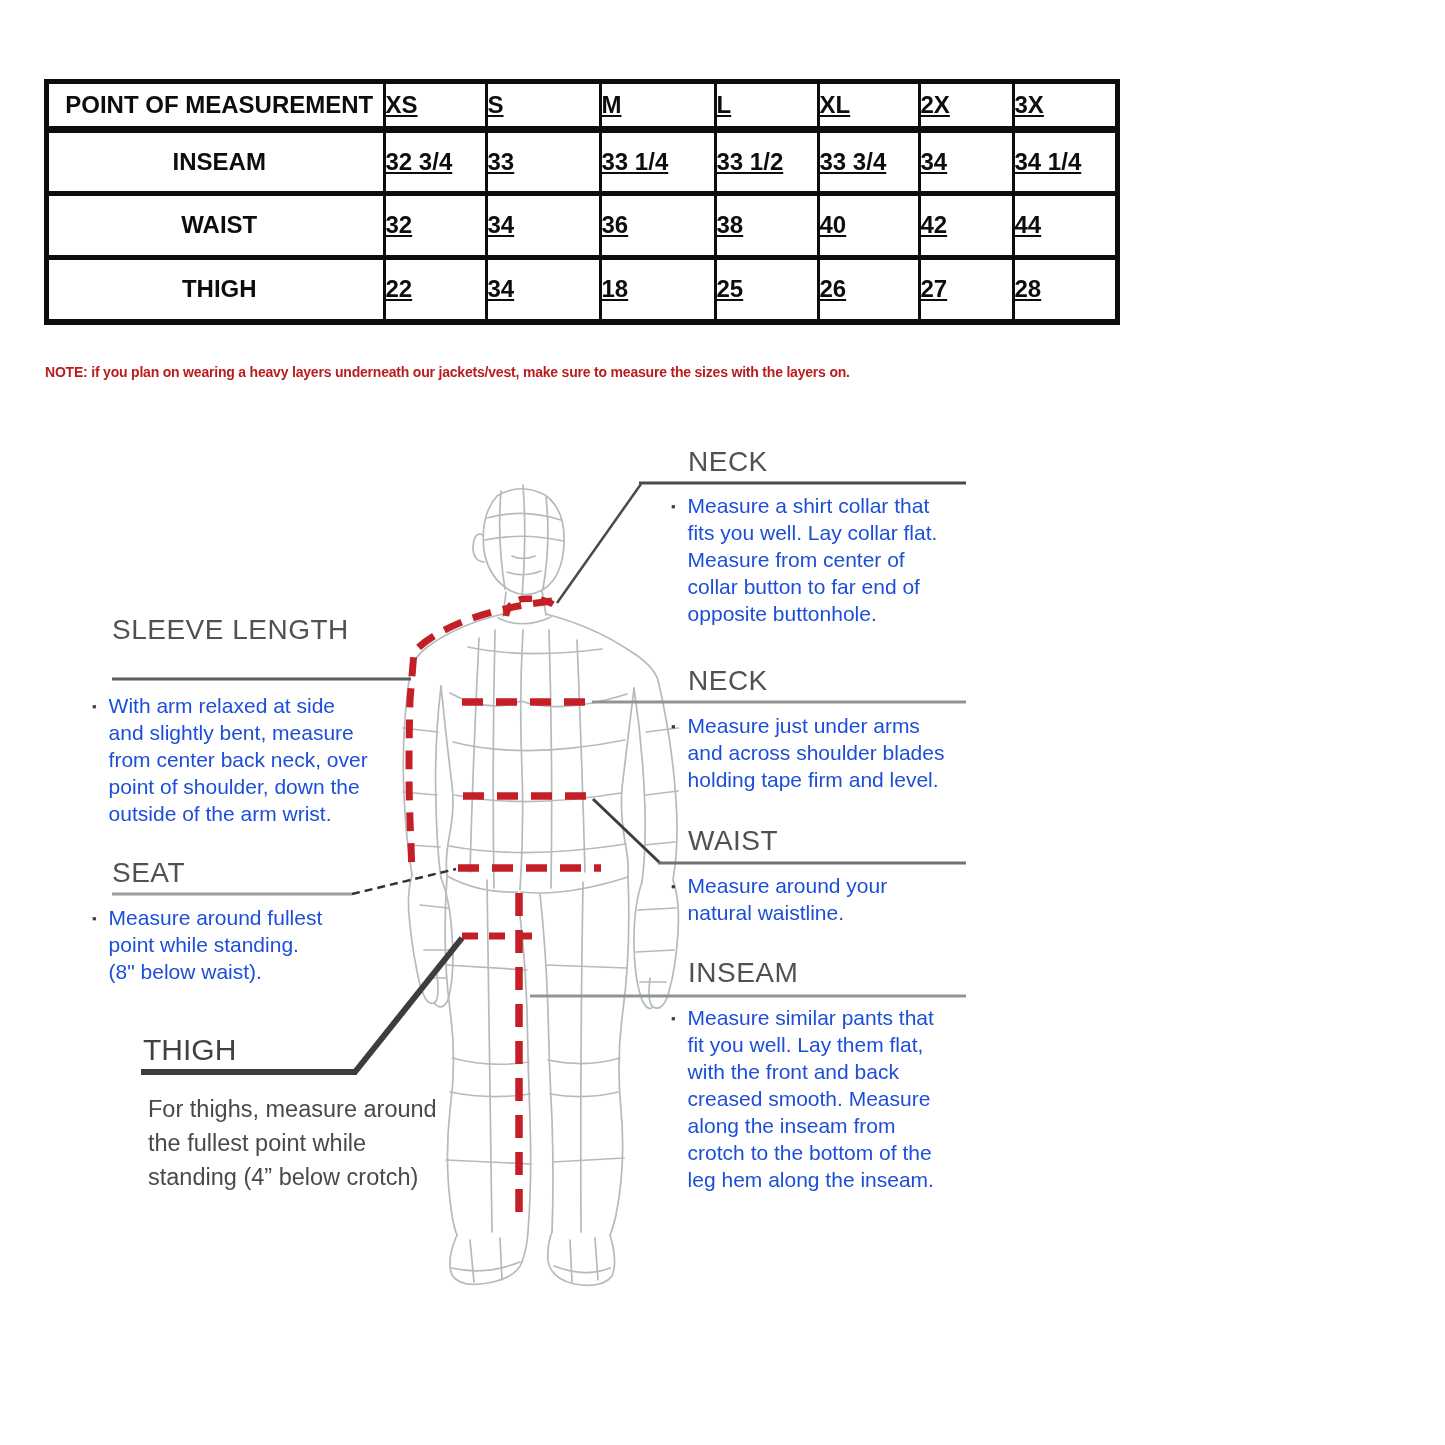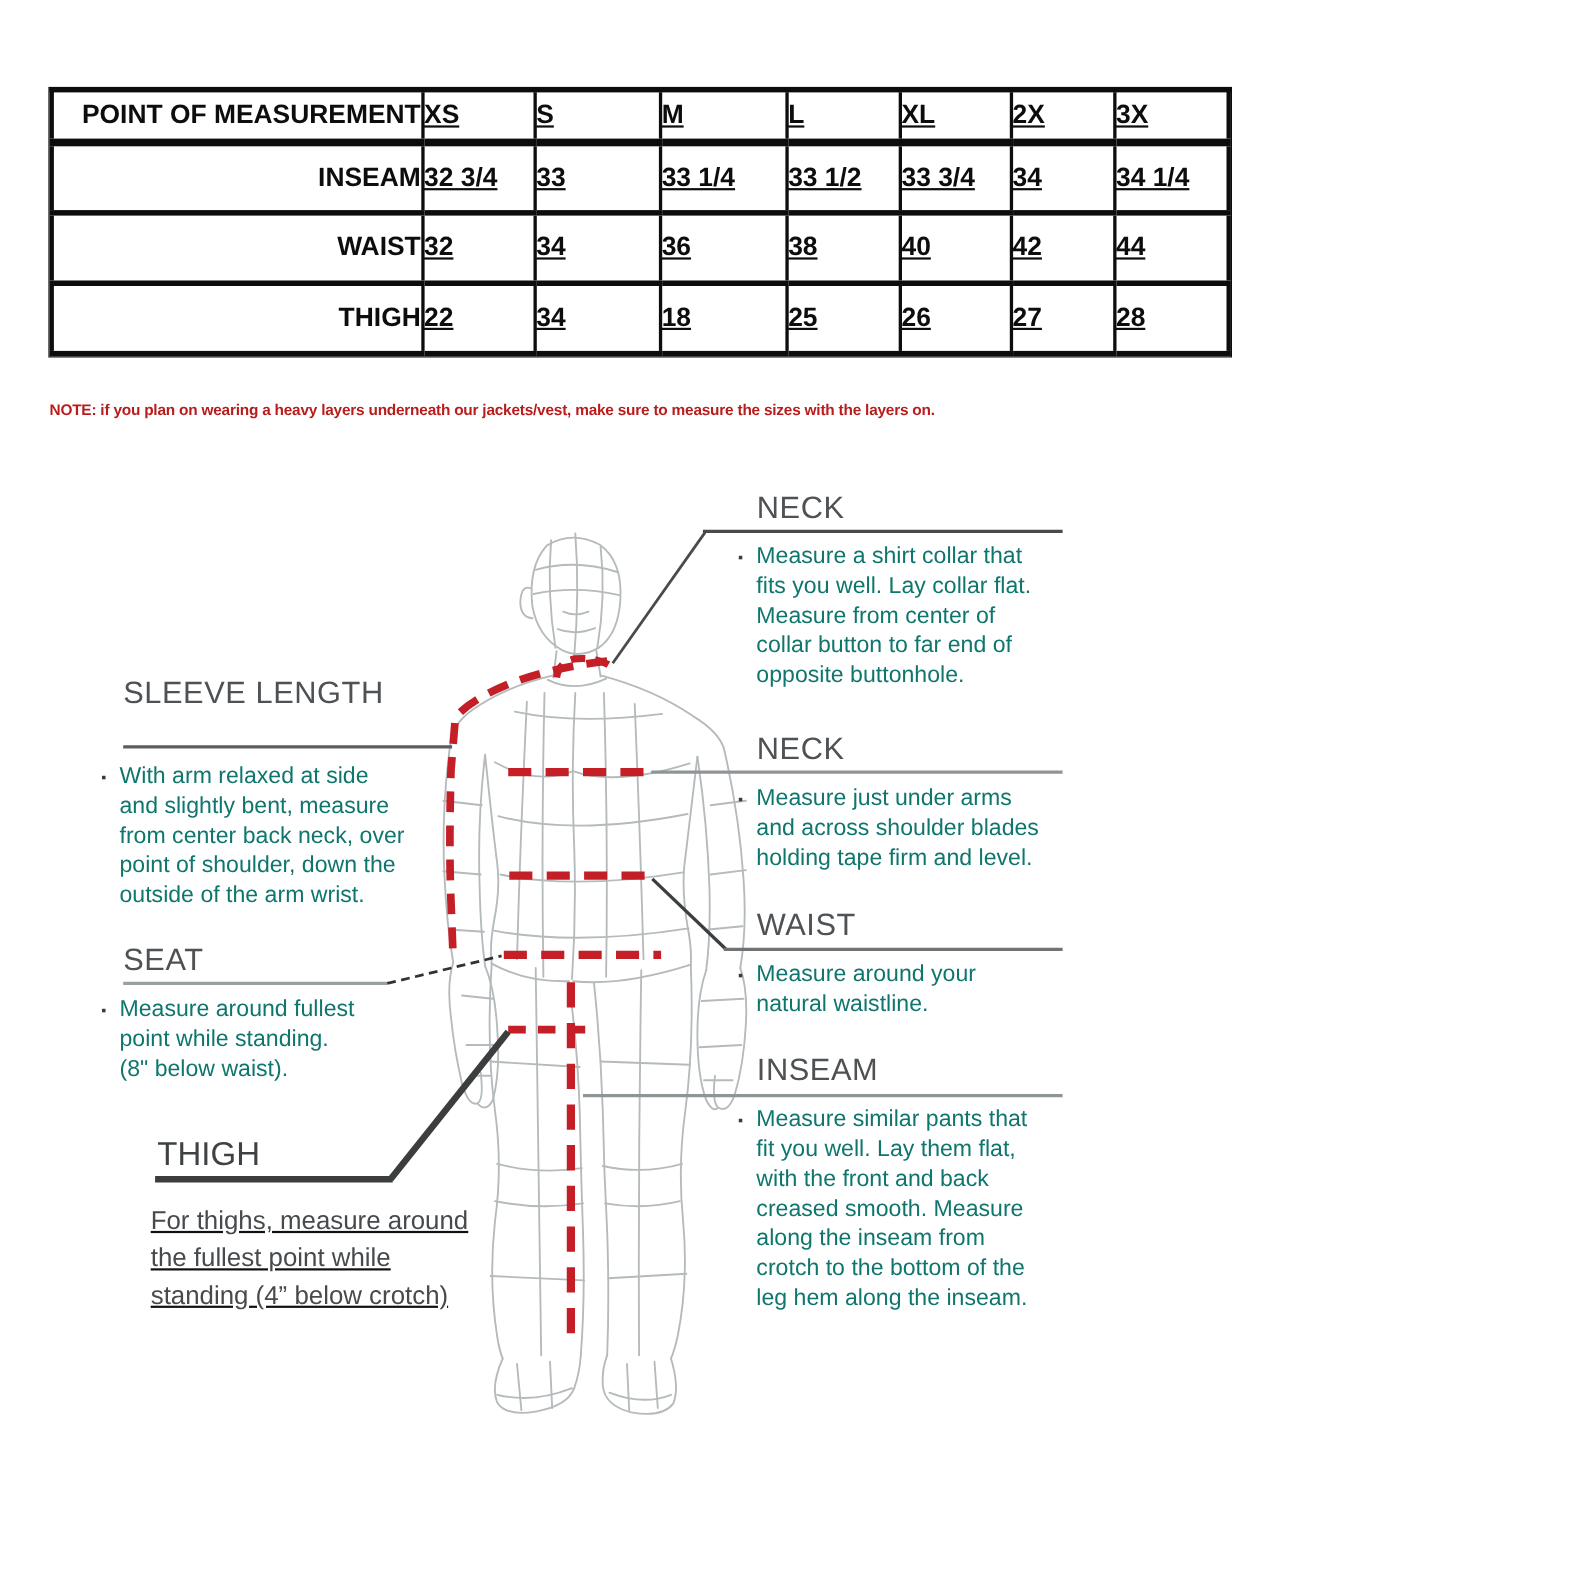--- a/index.html
+++ b/index.html
@@ -14,42 +14,42 @@
   }
   .size-table td,.size-table th{
     border:3px solid #0d0d0d;
     font-weight:bold;font-size:24px;color:#0d0d0d;
     padding:0;vertical-align:middle;background:#fff;
   }
   .size-table tr{height:64px;}
   .size-table tr.hdr{height:47px;}
   .size-table tr.hdr th{border-bottom-width:7px;}
   .size-table td{border-top-width:5px;border-bottom-width:5px;}
-  .size-table .lab{ text-align:right;padding-left:7px;}
+  .size-table .lab{ text-align:center;padding-left:7px;}
   .size-table .val{ text-align:left;text-decoration:underline;}
   .size-table{border:4px solid #0d0d0d;outline:1px solid #0d0d0d;}
   
   .note{
     position:absolute;left:45px;top:364px;
     font-weight:bold;font-size:14px;letter-spacing:-0.2px;
     white-space:nowrap;color:#b91c1c;
   }
   
   .dg-title{
     position:absolute;font-weight:normal;font-size:28px;line-height:30px;
     color:#4e5254;letter-spacing:0.5px;white-space:nowrap;
   }
   .dg-para{
     position:absolute;display:flex;gap:12px;align-items:flex-start;
   }
   .dg-para .bullet{
     font-size:13px;line-height:27px;color:#3a3d3f;flex:0 0 auto;padding-top:1px;
   }
   .dg-para .ptext{
-    font-size:21px;line-height:27px;color:#0f766e;white-space:pre-line;
+    font-size:21px;line-height:27px;color:#1d4ed8;white-space:pre-line;
   }
   .thigh-title{font-weight:normal;font-size:30px;color:#3f4244;letter-spacing:0;}
   .thigh-para .ptext{font-size:23.5px;line-height:34px;color:#464a4c;}
   svg.overlay{position:absolute;left:0;top:0;}
 </style>
 </head>
 <body>
 
 <table class="size-table">
   <colgroup>
@@ -264,17 +264,17 @@
 
 <div class="dg-title" style="left:112px;top:858px;">SEAT</div>
 <div class="dg-para" style="left:92px;top:904px;">
   <span class="bullet">▪</span>
   <span class="ptext">Measure around fullest
 point while standing.
 (8" below waist).</span>
 </div>
 
 <div class="dg-title thigh-title" style="left:143px;top:1035px;">THIGH</div>
-<div class="dg-para thigh-para" style="left:137px;top:1092px;text-decoration:underline;">
+<div class="dg-para thigh-para" style="left:148px;top:1092px;">
   <span class="ptext">For thighs, measure around
 the fullest point while
 standing (4” below crotch)</span>
 </div>
 
 </body></html>

